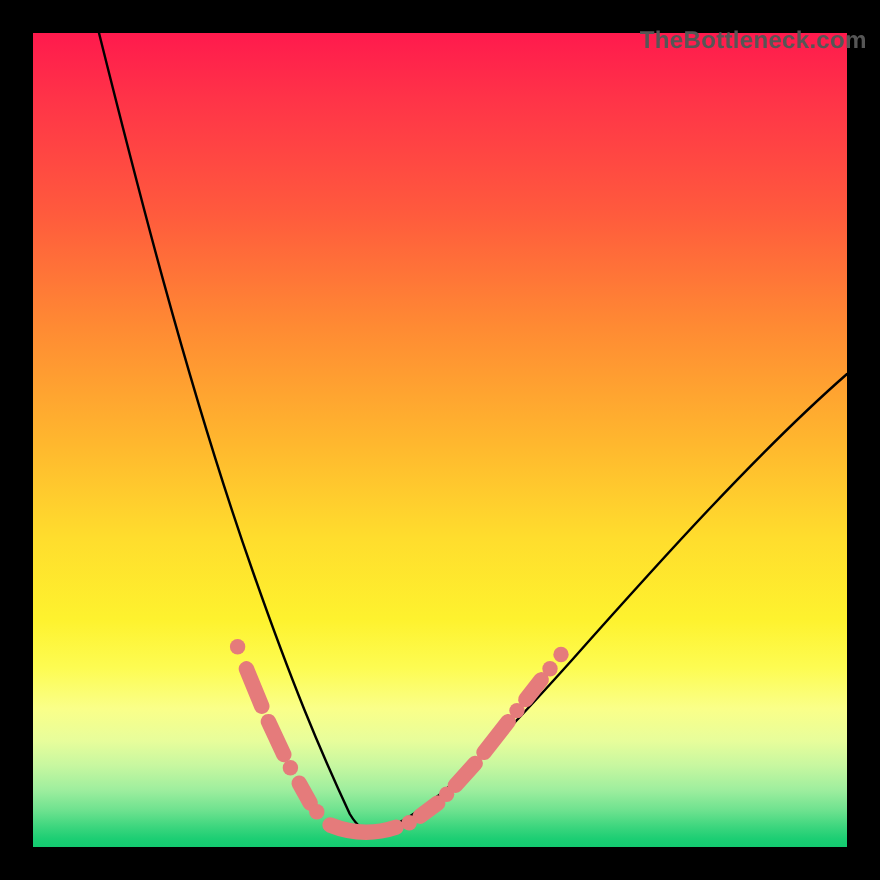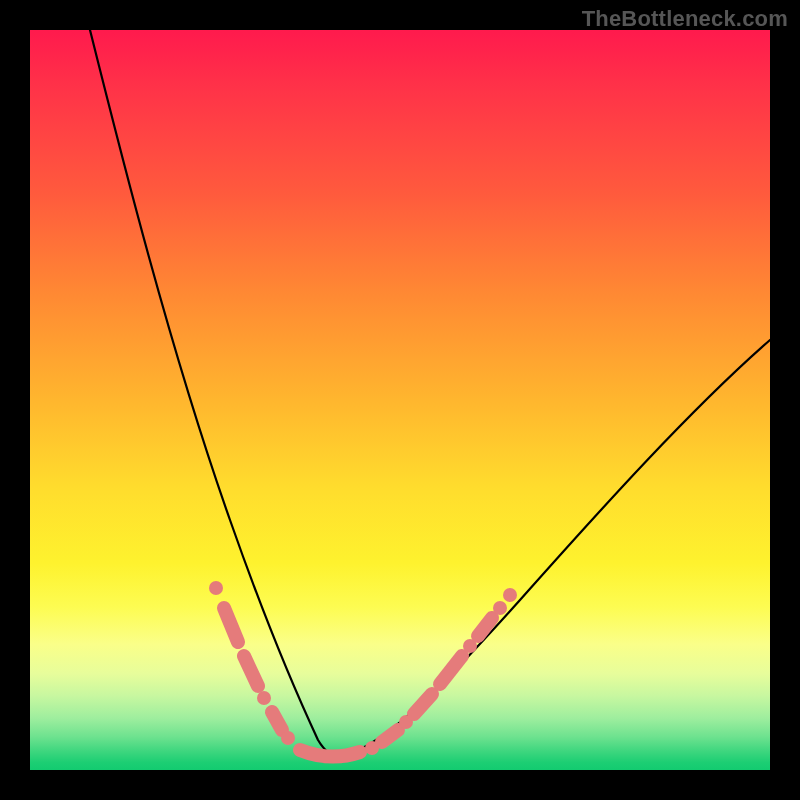--- a/index.html
+++ b/index.html
@@ -30,21 +30,21 @@
       #c7f7a0 90%,
       #9eee9e 93%,
       #6ee28f 95.5%,
       #3dd67e 97.5%,
       #1cce73 99%,
       #13cb70 100%
     );
   }
   .watermark {
     position: absolute;
-    top: 6px;
+    top: 24px;
     right: 12px;
     font-family: Arial, Helvetica, sans-serif;
     font-size: 22px;
     font-weight: 600;
     color: #565656;
     letter-spacing: 0.2px;
     user-select: none;
   }
   svg.curve {
     position: absolute;

